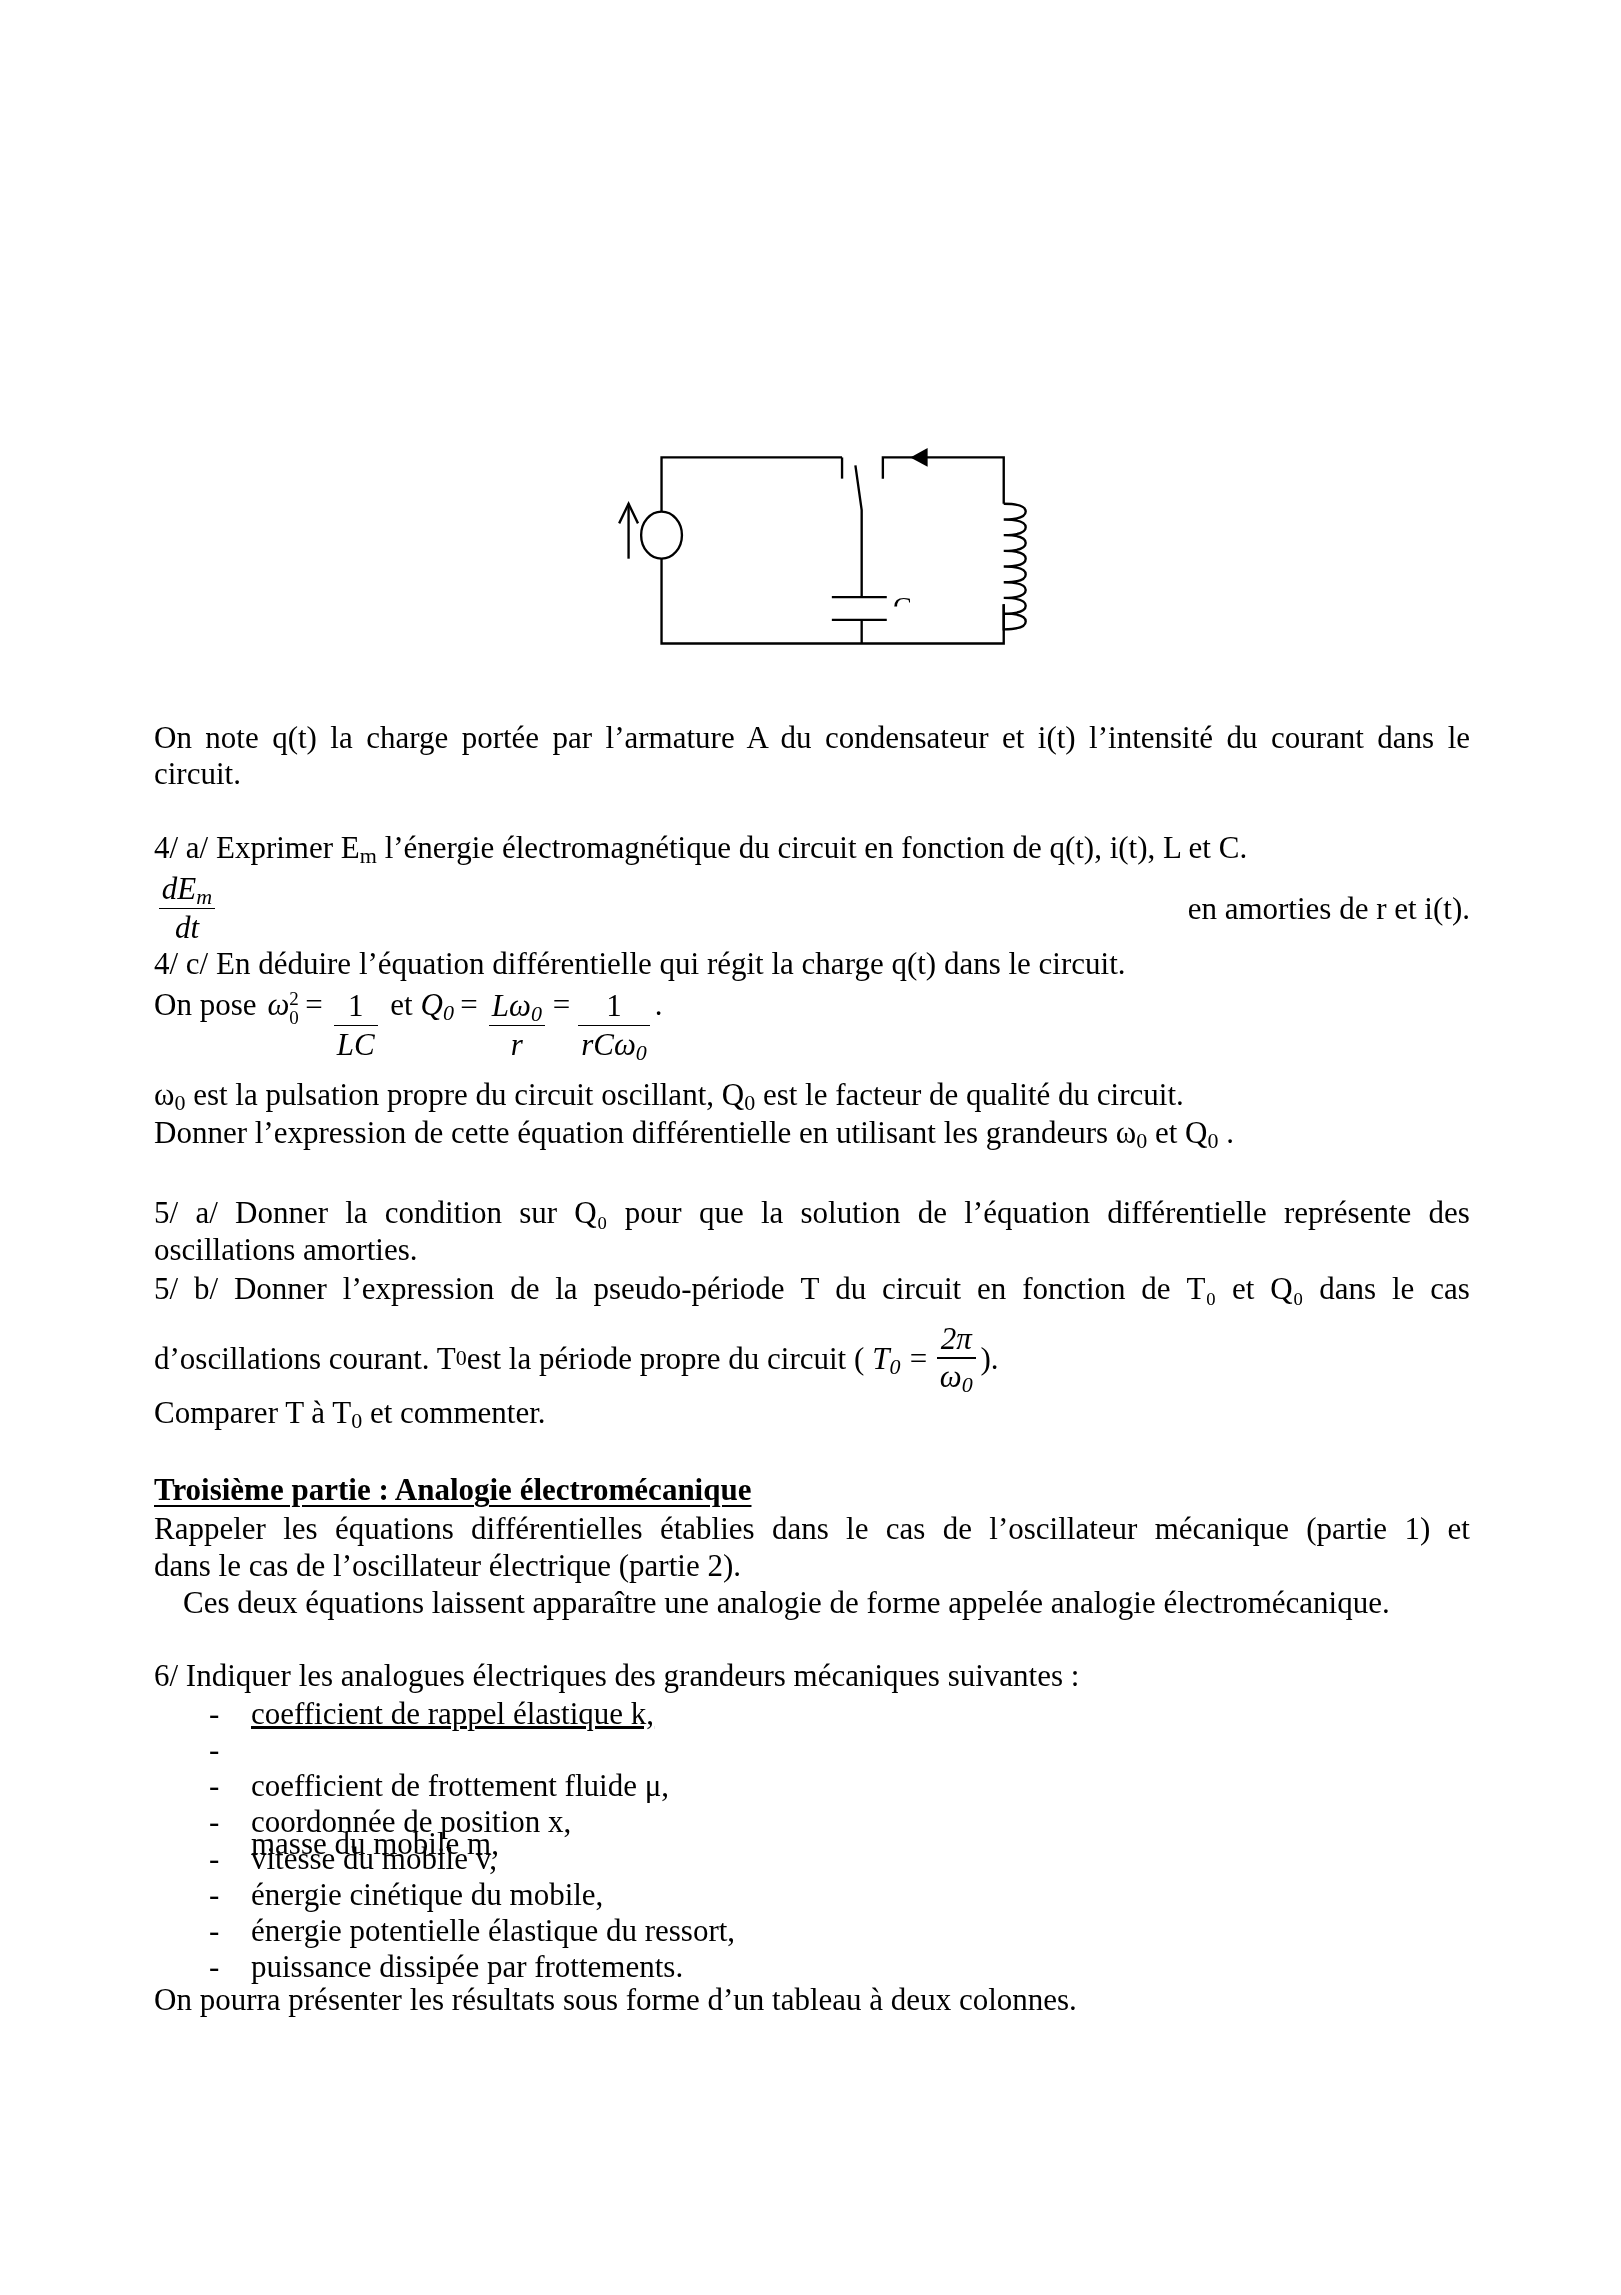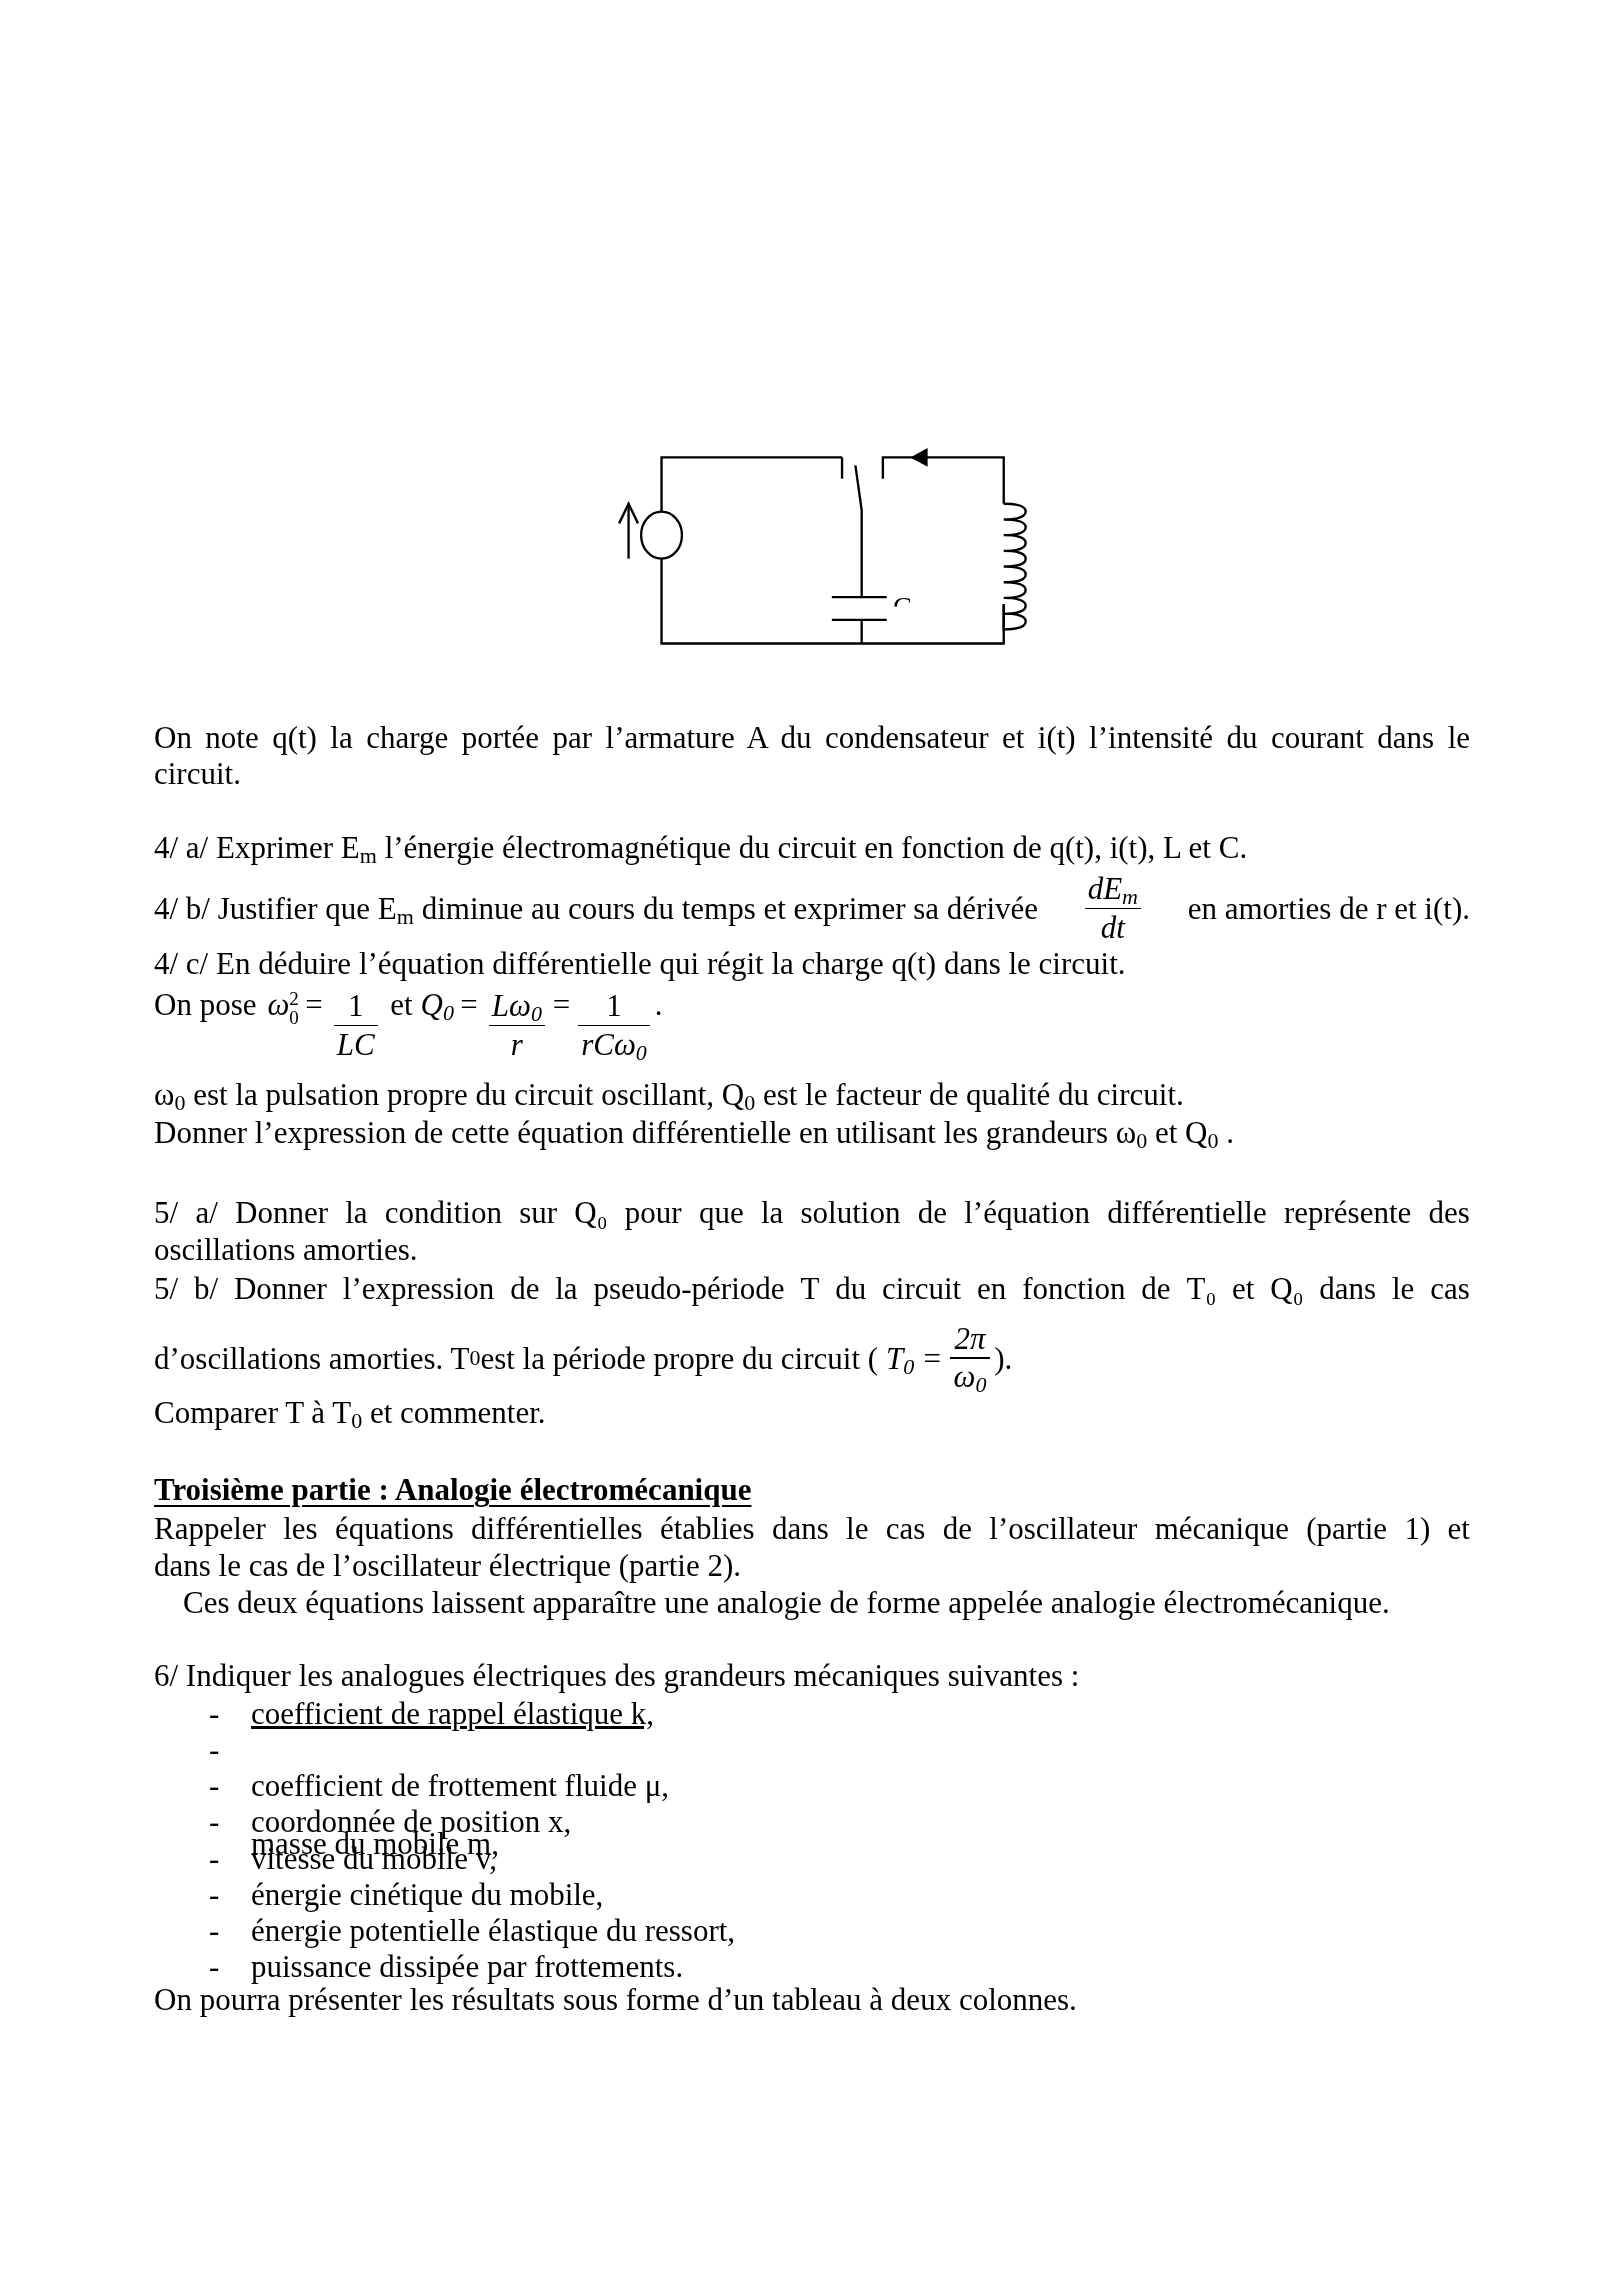--- a/index.html
+++ b/index.html
@@ -50,23 +50,20 @@
 </svg>
 
 <div class="line just-text" style="top:722px;">On note q(t) la charge portée par l’armature A du condensateur et i(t) l’intensité du courant dans le</div>
 <div class="line" style="top:758px;">circuit.</div>
 
 <div class="line" style="top:832px;">
   <span>4/ a/ Exprimer E</span><sub>m</sub><span> l’énergie électromagnétique du circuit en fonction de q(t), i(t), L et C.</span>
 </div>
 
 <div class="line" style="top:869px; height:79px; display:flex; align-items:center; width:1316px; justify-content:space-between;">
-  <span>
-    <span>4/ b/ Justifier que E</span><sub>m</sub><span> diminue au cours du temps et exprimer sa dérivée</span>
-  </span>
   <span class="frac i">
     <span class="num"><span>dE</span><sub>m</sub></span>
     <span class="bar"></span>
     <span class="den">dt</span>
   </span>
   <span>en amorties de r et i(t).</span>
 </div>
 
 <div class="line" style="top:948px;">4/ c/ En déduire l’équation différentielle qui régit la charge q(t) dans le circuit.</div>
 
@@ -141,21 +138,21 @@
     <span>fonction</span>
     <span>de</span>
     <span>T₀</span>
     <span>et</span>
     <span>Q₀</span>
     <span>dans</span>
     <span>le</span>
     <span>cas</span>
   </div>
 <div class="line" style="top:1315px; height:86px; display:flex; align-items:center;">
-  <span>d’oscillations amorties. T</span>
+  <span>d’oscillations courant. T</span>
     <sub>0</sub>
     <span> est la période propre du circuit (</span>
   <span class="i" style="margin-left:7.9px;"><span>T</span><sub>0</sub></span>
   <span style="margin:0 4.7px 0 9.4px;">=</span>
   <span class="frac i">
     <span class="num">2π</span>
     <span class="bar"></span>
     <span class="den"><span>ω</span><sub>0</sub></span>
   </span>
   <span>).</span>

